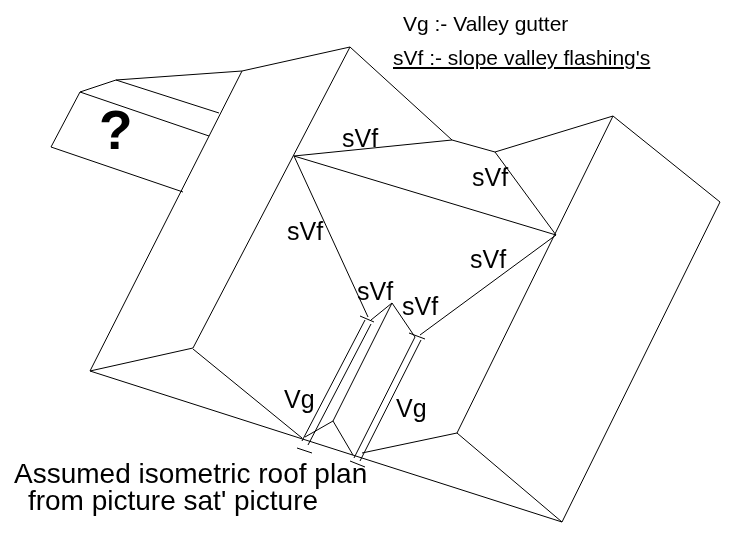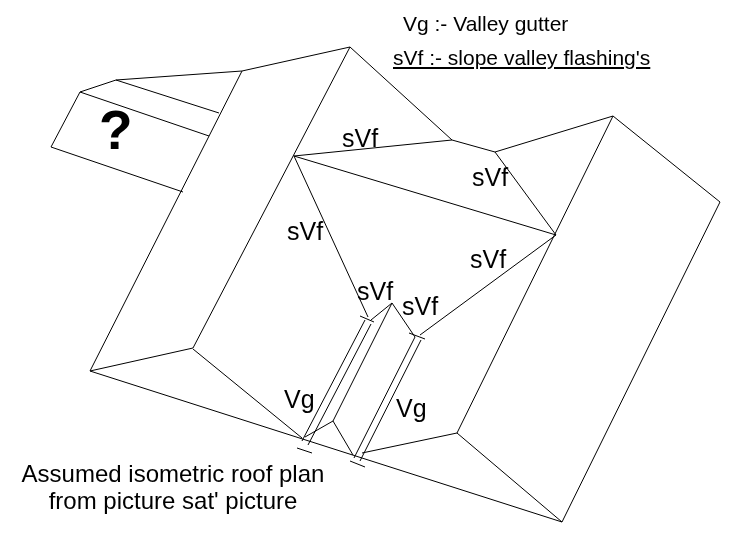--- a/index.html
+++ b/index.html
@@ -30,21 +30,21 @@
     left: 99px; top: 103px;
     font-size: 55px;
     font-weight: bold;
     line-height: 1;
   }
   .caption {
     position: absolute;
     left: 14px; top: 460px;
     width: 318px;
     text-align: center;
-    font-size: 24px;
+    font-size: 28px;
     line-height: 27px;
     white-space: nowrap;
   }
 </style>
 </head>
 <body>
 
 <div class="canvas">
 
   <svg class="diagram-svg" id="diagram" viewBox="0 0 753 537" xmlns="http://www.w3.org/2000/svg">

